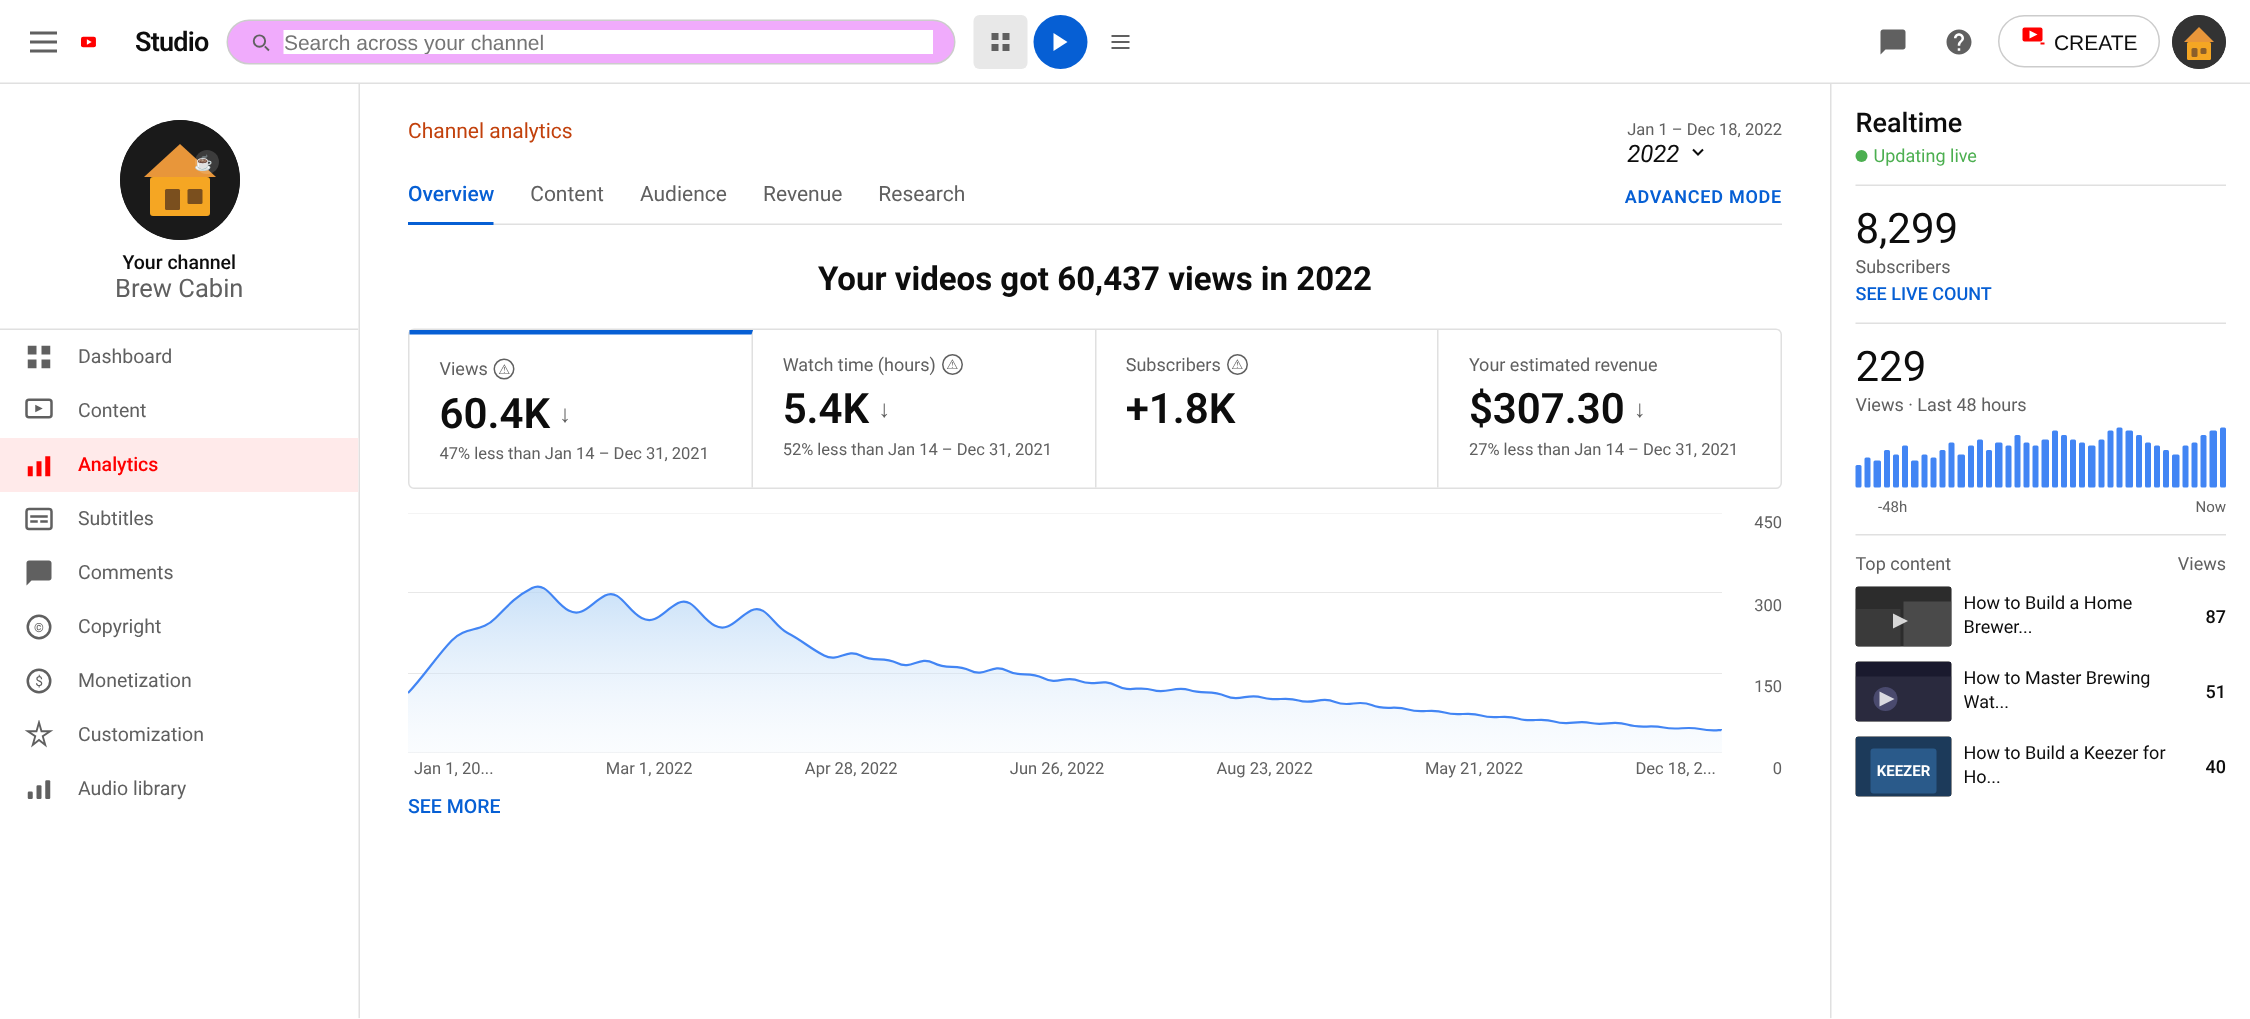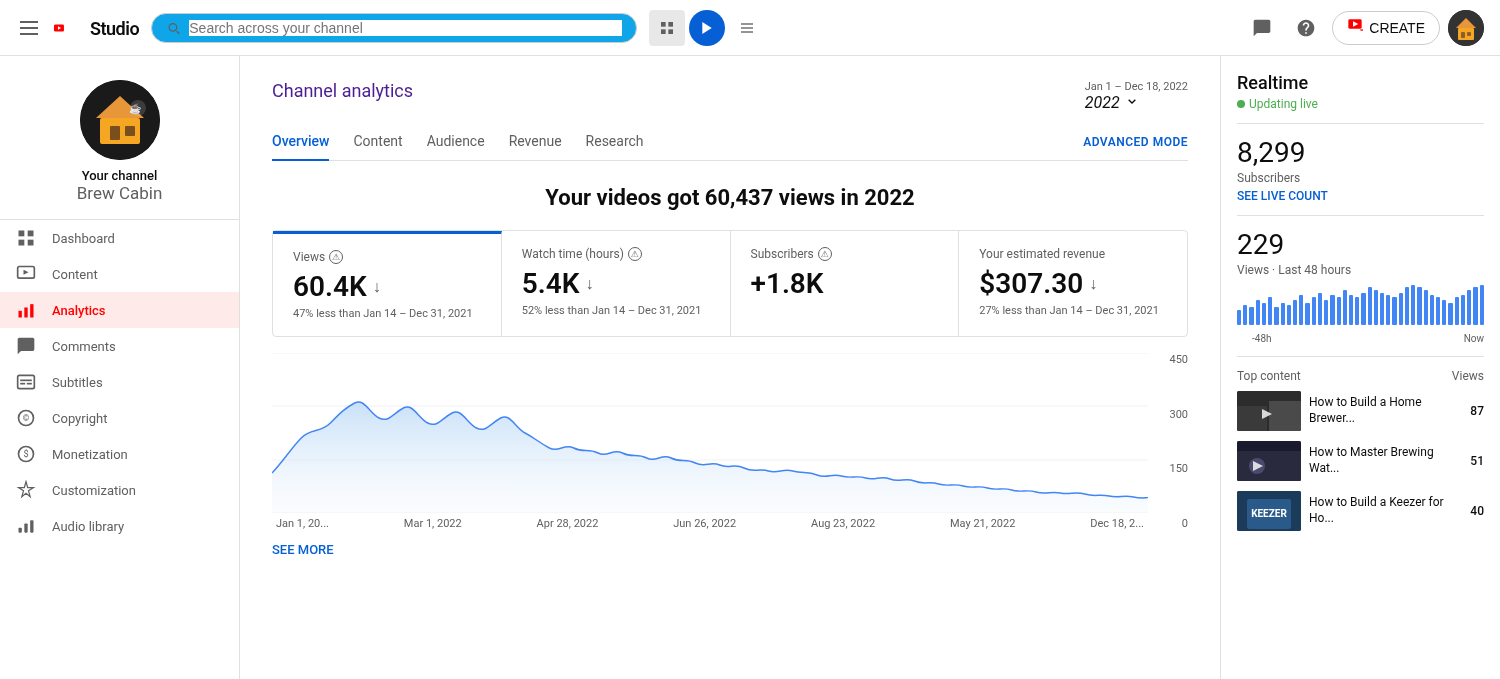--- a/index.html
+++ b/index.html
@@ -12,21 +12,21 @@
     }
     .topnav-left { display: flex; align-items: center; gap: 12px; }
     .hamburger { cursor: pointer; display: flex; flex-direction: column; gap: 4px; padding: 4px; }
     .hamburger span { display: block; width: 18px; height: 2px; background: #606060; }
     .logo { display: flex; align-items: flex-end; gap: 4px; }
     .logo-icon { width: 32px; height: 22px; }
     .logo-text { font-size: 18px; font-weight: 600; color: #0d0d0d; letter-spacing: -0.5px; }
     .search-bar {
       flex: 1; max-width: 600px; display: flex; align-items: center;
       border: 1px solid #ccc; border-radius: 20px; padding: 6px 14px; gap: 8px;
-      background: #0ea5e9;
+      background: #f0abfc;
     }
     .search-bar input { border: none; outline: none; font-size: 14px; width: 100%; color: #606060; }
     .topnav-icons { margin-left: auto; display: flex; align-items: center; gap: 8px; }
     .icon-btn {
       width: 36px; height: 36px; border-radius: 50%; display: flex; align-items: center;
       justify-content: center; cursor: pointer; border: none; background: transparent; color: #606060;
     }
     .create-btn {
       display: flex; align-items: center; gap: 6px; border: 1px solid #ccc; border-radius: 20px;
       padding: 6px 14px; cursor: pointer; font-size: 14px; font-weight: 500; color: #0d0d0d;
@@ -52,21 +52,21 @@
     .nav-item {
       display: flex; align-items: center; gap: 16px; padding: 8px 16px; cursor: pointer;
       font-size: 13px; color: #606060; border-radius: 0;
     }
     .nav-item.active { color: #ff0000; background: #ffeaea; font-weight: 500; }
     .nav-item .nav-icon { width: 20px; height: 20px; display: flex; align-items: center; justify-content: center; flex-shrink: 0; }
     .nav-item .nav-label { font-size: 13px; }
 
     
     .main { flex: 1; overflow-y: auto; padding: 24px 32px; }
-    .page-title { font-size: 18px; font-weight: 400; color: #4c1d95; margin-bottom: 22px; }
+    .page-title { font-size: 14px; font-weight: 400; color: #c2410c; margin-bottom: 12px; }
     .tabs { display: flex; gap: 24px; border-bottom: 1px solid #e0e0e0; margin-bottom: 24px; }
     .tab {
       padding: 10px 0; font-size: 14px; color: #606060; cursor: pointer;
       border-bottom: 2px solid transparent; margin-bottom: -1px;
     }
     .tab.active { color: #065fd4; border-bottom: 2px solid #065fd4; font-weight: 500; }
     .advanced-mode {
       margin-left: auto; font-size: 12px; font-weight: 600; color: #065fd4;
       cursor: pointer; align-self: center; letter-spacing: 0.5px;
     }
@@ -240,37 +240,37 @@
               <rect x="3" y="13" width="4" height="8" fill="#ff0000"></rect>
               <rect x="10" y="9" width="4" height="12" fill="#ff0000"></rect>
               <rect x="17" y="5" width="4" height="16" fill="#ff0000"></rect>
             </svg>
         </span>
         <span class="nav-label">Analytics</span>
       </div>
 
       <div class="nav-item">
         <span class="nav-icon">
-          <svg width="20" height="20" viewBox="0 0 24 24" fill="#606060">
-              <path d="M20 2H4c-1.1 0-2 .9-2 2v18l4-4h14c1.1 0 2-.9 2-2V4c0-1.1-.9-2-2-2z" fill="#606060"></path>
-            </svg>
-        </span>
-        <span class="nav-label">Comments</span>
-      </div>
-
-      <div class="nav-item">
-        <span class="nav-icon">
           <svg width="20" height="20" viewBox="0 0 24 24">
               <rect x="2" y="4" width="20" height="16" rx="2" stroke="#606060" fill="none" stroke-width="2"></rect>
               <rect x="5" y="13" width="6" height="2" fill="#606060"></rect>
               <rect x="13" y="13" width="6" height="2" fill="#606060"></rect>
               <rect x="5" y="9" width="14" height="2" fill="#606060"></rect>
             </svg>
         </span>
         <span class="nav-label">Subtitles</span>
+      </div>
+
+      <div class="nav-item">
+        <span class="nav-icon">
+          <svg width="20" height="20" viewBox="0 0 24 24" fill="#606060">
+              <path d="M20 2H4c-1.1 0-2 .9-2 2v18l4-4h14c1.1 0 2-.9 2-2V4c0-1.1-.9-2-2-2z" fill="#606060"></path>
+            </svg>
+        </span>
+        <span class="nav-label">Comments</span>
       </div>
 
       <div class="nav-item">
         <span class="nav-icon">
           <svg width="20" height="20" viewBox="0 0 24 24">
               <circle cx="12" cy="12" r="9" stroke="#606060" fill="none" stroke-width="2"></circle>
               <text x="12" y="16" font-size="10" text-anchor="middle" fill="#606060">©</text>
             </svg>
         </span>
         <span class="nav-label">Copyright</span>

